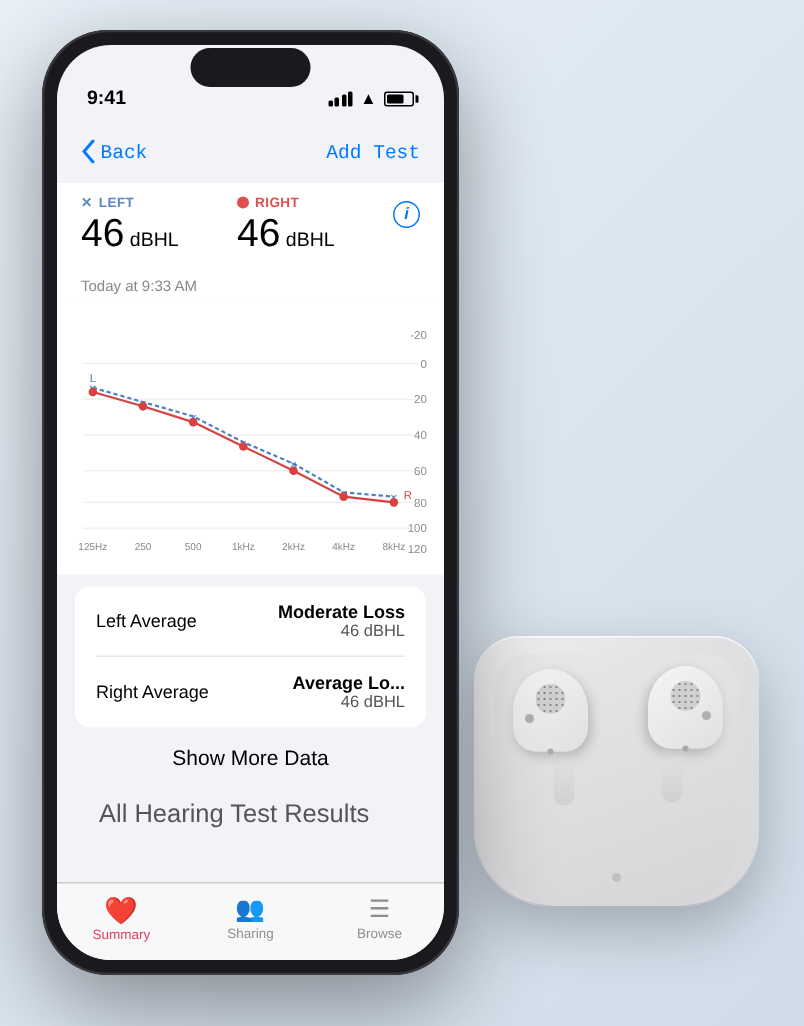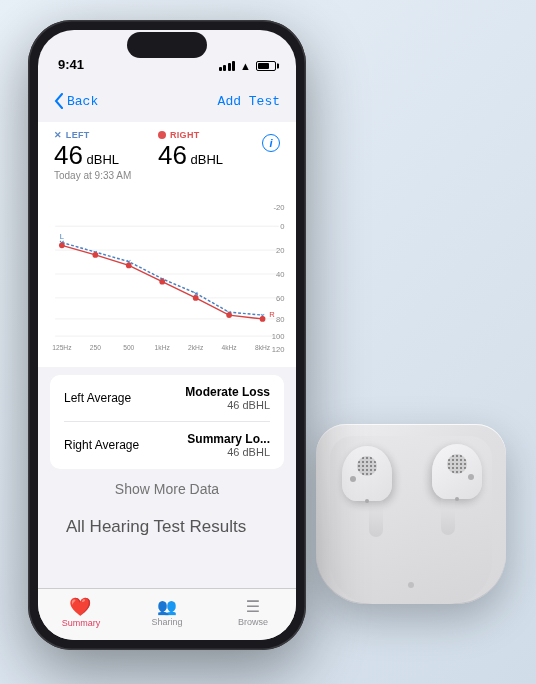--- a/index.html
+++ b/index.html
@@ -197,21 +197,21 @@
       color: #000;
       line-height: 1;
     }
     .stat-unit {
       font-size: 13px;
       font-weight: 400;
     }
     .stat-date {
       font-size: 10px;
       color: #888;
-      margin-top: 2px;
+      margin-top: 18px;
     }
     .info-icon {
       margin-left: auto;
       margin-top: 4px;
       align-self: flex-start;
       width: 18px;
       height: 18px;
       border-radius: 50%;
       border: 1.5px solid #007aff;
       color: #007aff;
@@ -277,21 +277,21 @@
     .card-divider {
       height: 0.5px;
       background: #e5e5ea;
       margin: 0 14px;
     }
 
     
     .show-more {
       text-align: center;
       padding: 12px;
-      color: #737373;
+      color: #000000;
       font-size: 14px;
       font-weight: 400;
     }
 
     
     .all-results {
       padding: 8px 16px 4px;
       font-size: 17px;
       color: #555;
       background: #f2f2f7;
@@ -586,21 +586,21 @@
               <span class="card-label">Left Average</span>
               <div style="text-align:right">
                 <div class="card-value">Moderate Loss</div>
                 <div class="card-sub">46 dBHL</div>
               </div>
             </div>
             <div class="card-divider"></div>
             <div class="card">
               <span class="card-label">Right Average</span>
               <div style="text-align:right">
-                <div class="card-value">Summary Lo...</div>
+                <div class="card-value">Average Lo...</div>
                 <div class="card-sub">46 dBHL</div>
               </div>
             </div>
           </div>
 
           <div class="show-more">Show More Data</div>
 
           <div class="all-results">All Hearing Test Results</div>
         </div>
 

